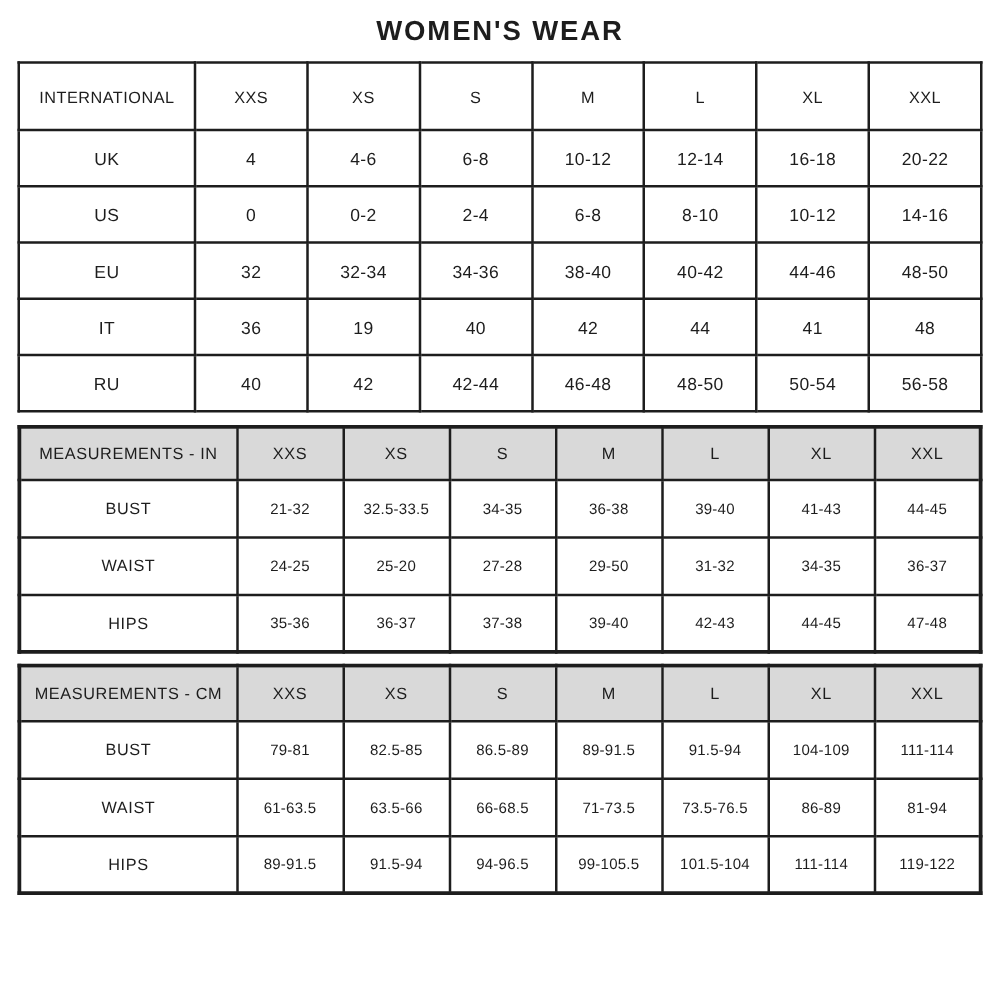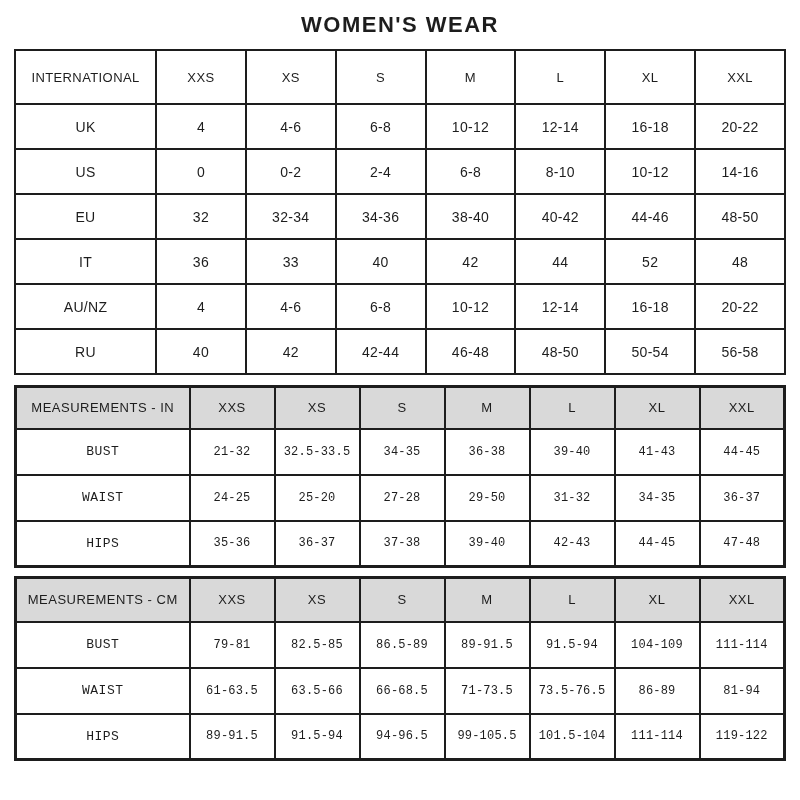--- a/index.html
+++ b/index.html
@@ -52,21 +52,21 @@
   .t3{margin-top:8px;}
   .t2 col.c-label,.t3 col.c-label{width:174px;}
   .t2 thead th,.t3 thead th{
     background:var(--header-bg);
     font-size:13px;
     font-weight:400;
     letter-spacing:0.5px;
   }
   .t2 thead tr{height:42px;}
   .t3 thead tr{height:44px;}
-  .t2 tbody tr,.t3 tbody tr{height:46px;font-family:Liberation Mono, monospace;}
+  .t2 tbody tr,.t3 tbody tr{height:46px;}
   .t2 tbody .rowlabel,.t3 tbody .rowlabel{font-size:13px;letter-spacing:0.5px;}
   .t2 tbody td,.t3 tbody td{font-size:12px;letter-spacing:0.2px;}
 </style>
 </head>
 <body>
 
 <div class="page">
 
   <div class="title">WOMEN'S WEAR</div>
 
@@ -114,36 +114,26 @@
         <td>32-34</td>
         <td>34-36</td>
         <td>38-40</td>
         <td>40-42</td>
         <td>44-46</td>
         <td>48-50</td>
       </tr>
       <tr>
         <td class="rowlabel">IT</td>
         <td>36</td>
-        <td>33</td>
+        <td>19</td>
         <td>40</td>
         <td>42</td>
         <td>44</td>
-        <td>52</td>
+        <td>41</td>
         <td>48</td>
-      </tr>
-      <tr>
-        <td class="rowlabel">AU/NZ</td>
-        <td>4</td>
-        <td>4-6</td>
-        <td>6-8</td>
-        <td>10-12</td>
-        <td>12-14</td>
-        <td>16-18</td>
-        <td>20-22</td>
       </tr>
       <tr>
         <td class="rowlabel">RU</td>
         <td>40</td>
         <td>42</td>
         <td>42-44</td>
         <td>46-48</td>
         <td>48-50</td>
         <td>50-54</td>
         <td>56-58</td>

